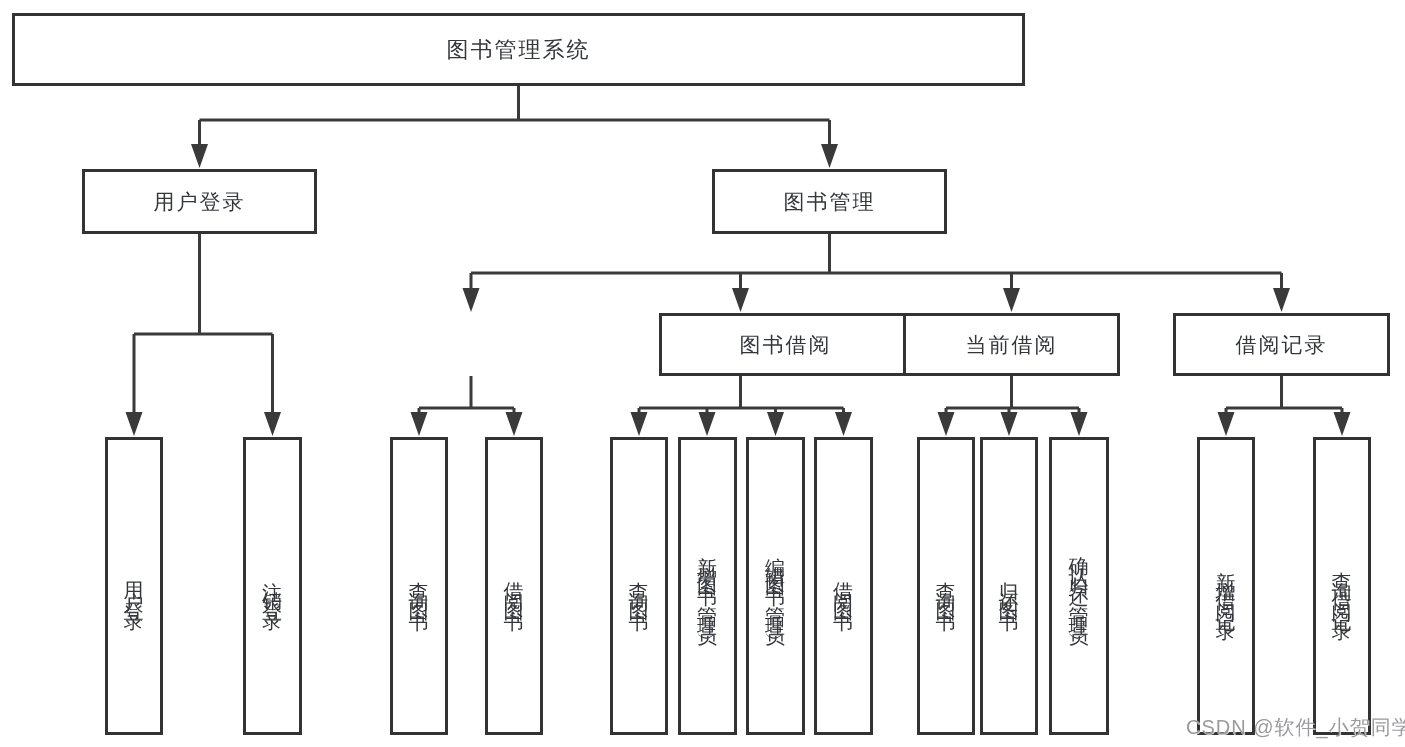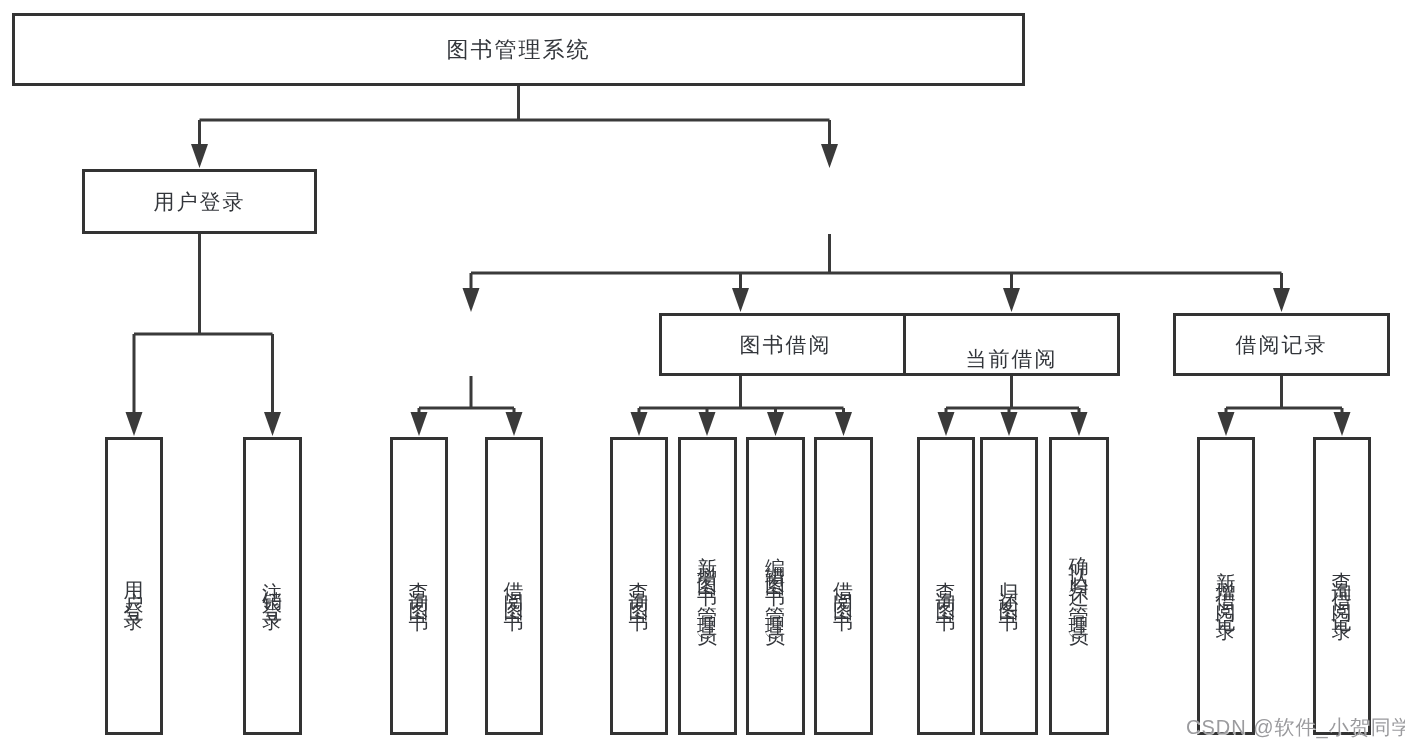--- a/index.html
+++ b/index.html
@@ -96,25 +96,28 @@
     </g>
   </svg>
 
   <div class="box" style="left:12px; top:13px; width:1013px; height:73px;">
     <span class="root-label">图书管理系统</span>
   </div>
 
   <div class="box" style="left:82px; top:169px; width:235px; height:65px;">
     <span class="hlabel">用户登录</span>
   </div>
+  <div class="box" style="left:712px; top:169px; width:235px; height:65px;">
+    <span class="hlabel">图书管理</span>
+  </div>
 
   <div class="box" style="left:659px; top:313px; width:253px; height:63px;">
     <span class="hlabel">图书借阅</span>
   </div>
-  <div class="box" style="left:903px; top:313px; width:217px; height:63px;align-items:flex-end;">
+  <div class="box" style="left:903px; top:313px; width:217px; height:63px;">
     <span class="hlabel">当前借阅</span>
   </div>
   <div class="box" style="left:1173px; top:313px; width:217px; height:63px;justify-content:center;">
     <span class="hlabel">借阅记录</span>
   </div>
 
   <div class="box leaf" style="left:105px; top:437px; width:58px; height:298px;">
     <span class="vtext">用户登录</span>
   </div>
   <div class="box leaf" style="left:243px; top:437px; width:59px; height:298px;">

